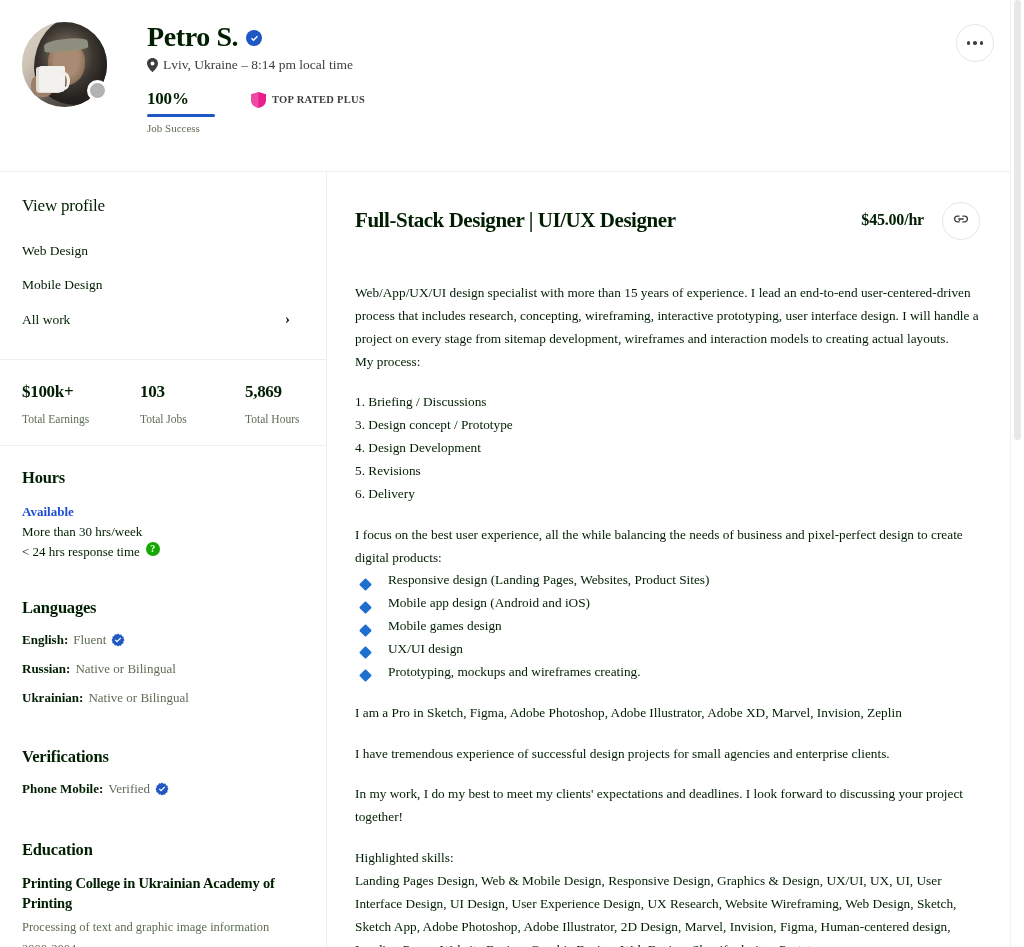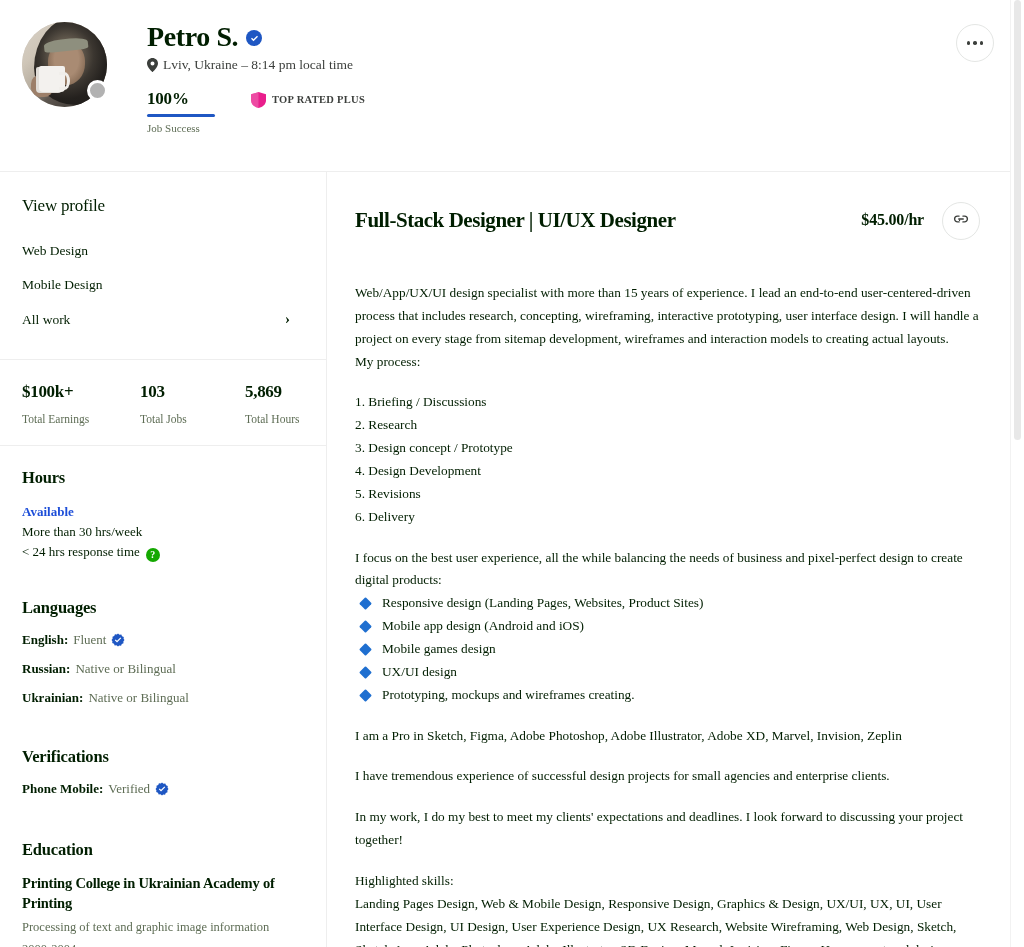--- a/index.html
+++ b/index.html
@@ -138,21 +138,21 @@
   .figures { display: flex; padding: 22px 22px 20px 22px; }
   .fig { }
   .fig-1 { width: 118px; }
   .fig-2 { width: 105px; }
   .fig-v { font-size: 17px; font-weight: 700; letter-spacing: -0.3px; color: #001e00; }
   .fig-l { font-size: 11.5px; color: #5e6d55; margin-top: 11px; }
 
   .blk { padding: 22px 22px 6px 22px; }
   .blk-title { font-size: 16.5px; font-weight: 700; letter-spacing: -0.2px; margin-bottom: 14px; }
   .blk-strong { font-size: 13px; font-weight: 700; color: #1d4ed8; line-height: 1.55; }
-  .blk-line { font-size: 13px; color: #001e00; line-height: 1.55; display:flex; align-items:flex-end; gap:6px; }
+  .blk-line { font-size: 13px; color: #001e00; line-height: 1.55; display:flex; align-items:flex-start; gap:6px; }
   .muted { color: #5e6d55; font-weight: 400; }
   .lang-row { font-size: 13px; margin-bottom: 13px; display: flex; align-items: center; gap: 5px; }
   .lang-name { font-weight: 700; color: #001e00; }
   .q-icon {
     width: 14px; height: 14px; border-radius: 50%; background: #14a800;
     color: #fff; font-size: 10px; font-weight: 700; line-height: 14px;
     text-align: center; display:inline-block;
   }
   .mini-badge { width: 14px; height: 14px; }
 
@@ -170,21 +170,21 @@
   .link-btn {
     width: 38px; height: 38px; border-radius: 50%;
     border: 1px solid #e4e6e4; background: #fff;
     display: flex; align-items: center; justify-content: center; cursor: pointer;
     flex: 0 0 38px;
   }
 
   .overview { margin-top: 42px; font-size: 13.3px; line-height: 1.72; color: #001e00; }
   .overview p { margin: 0; }
   .gap { height: 18px; }
-  .bullet-line { display: flex; align-items: flex-start; gap: 12px; padding-left: 6px; }
+  .bullet-line { display: flex; align-items: center; gap: 18px; padding-left: 6px; }
   .diamond {
     width: 9px; height: 9px; background: #1f6fd0; transform: rotate(45deg);
     margin-top: 7px; flex: 0 0 9px; border-radius: 1px;
   }
 </style>
 </head>
 <body>
 
 <div class="page">
 
@@ -349,21 +349,20 @@
             </svg>
           </span>
         </div>
       </div>
 
       <div class="overview">
         <p>Web/App/UX/UI design specialist with more than 15 years of experience. I lead an end-to-end user-centered-driven process that includes research, concepting, wireframing, interactive prototyping, user interface design. I will handle a project on every stage from sitemap development, wireframes and interaction models to creating actual layouts.</p>
         <p>My process:</p>
         <div class="gap"></div>
         <p>1. Briefing / Discussions</p>
-        <p>2. Research</p>
         <p>3. Design concept / Prototype</p>
         <p>4. Design Development</p>
         <p>5. Revisions</p>
         <p>6. Delivery</p>
         <div class="gap"></div>
         <p>I focus on the best user experience, all the while balancing the needs of business and pixel-perfect design to create digital products:</p>
 
         <div class="bullet-line">
           <span class="diamond"></span>
           <span>Responsive design (Landing Pages, Websites, Product Sites)</span>

